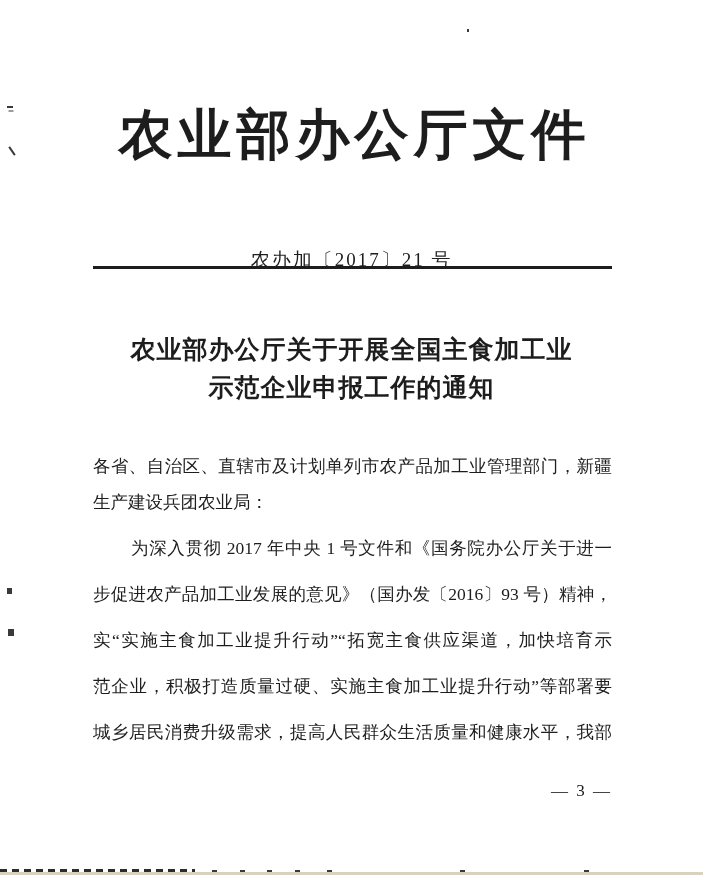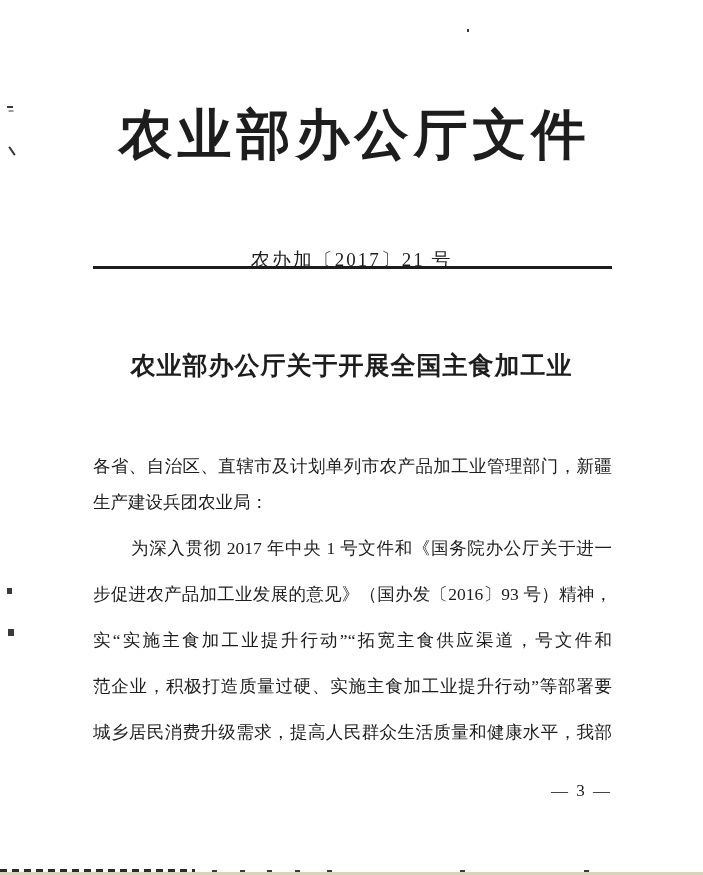--- a/index.html
+++ b/index.html
@@ -39,21 +39,21 @@
   .notice-title {
     position: absolute;
     top: 331px; left: 0; width: 100%;
     margin: 0;
     text-align: center;
     font-size: 25px;
     font-weight: bold;
     line-height: 38px;
     letter-spacing: 1px;
   }
-  .notice-title span { display: block; margin-top: 16px; }
+  .notice-title span { display: block; }
   .body-block {
     position: absolute;
     top: 440px; left: 93px;
     width: 519px;
     font-size: 17.5px;
   }
   .body-line {
     height: 36px;
     line-height: 33px;
     white-space: nowrap;
@@ -112,28 +112,29 @@
   <div class="speck sp5"></div>
 
   <h1 class="header-title">农业部办公厅文件</h1>
 
   <div class="doc-number">农办加〔2017〕21 号</div>
 
   <div class="rule"></div>
 
   <h2 class="notice-title">
     <span>农业部办公厅关于开展全国主食加工业</span>
+    <span>示范企业申报工作的通知</span>
   </h2>
 
   <div class="body-block">
     <div class="body-line just">各省、自治区、直辖市及计划单列市农产品加工业管理部门，新疆</div>
     <div class="body-line">生产建设兵团农业局：</div>
     <div class="body-line just indent">为深入贯彻 2017 年中央 1 号文件和《国务院办公厅关于进一</div>
     <div class="body-line just">步促进农产品加工业发展的意见》（国办发〔2016〕93 号）精神，落</div>
-    <div class="body-line just">实“实施主食加工业提升行动”“拓宽主食供应渠道，号文件和</div>
+    <div class="body-line just">实“实施主食加工业提升行动”“拓宽主食供应渠道，加快培育示</div>
     <div class="body-line just">范企业，积极打造质量过硬、实施主食加工业提升行动”等部署要</div>
     <div class="body-line just">城乡居民消费升级需求，提高人民群众生活质量和健康水平，我部</div>
   </div>
 
   <div class="page-number">— 3 —</div>
 
   <div class="bottom-dashes"></div>
   <div class="bottom-dots"></div>
   <div class="bottom-strip"></div>
 

